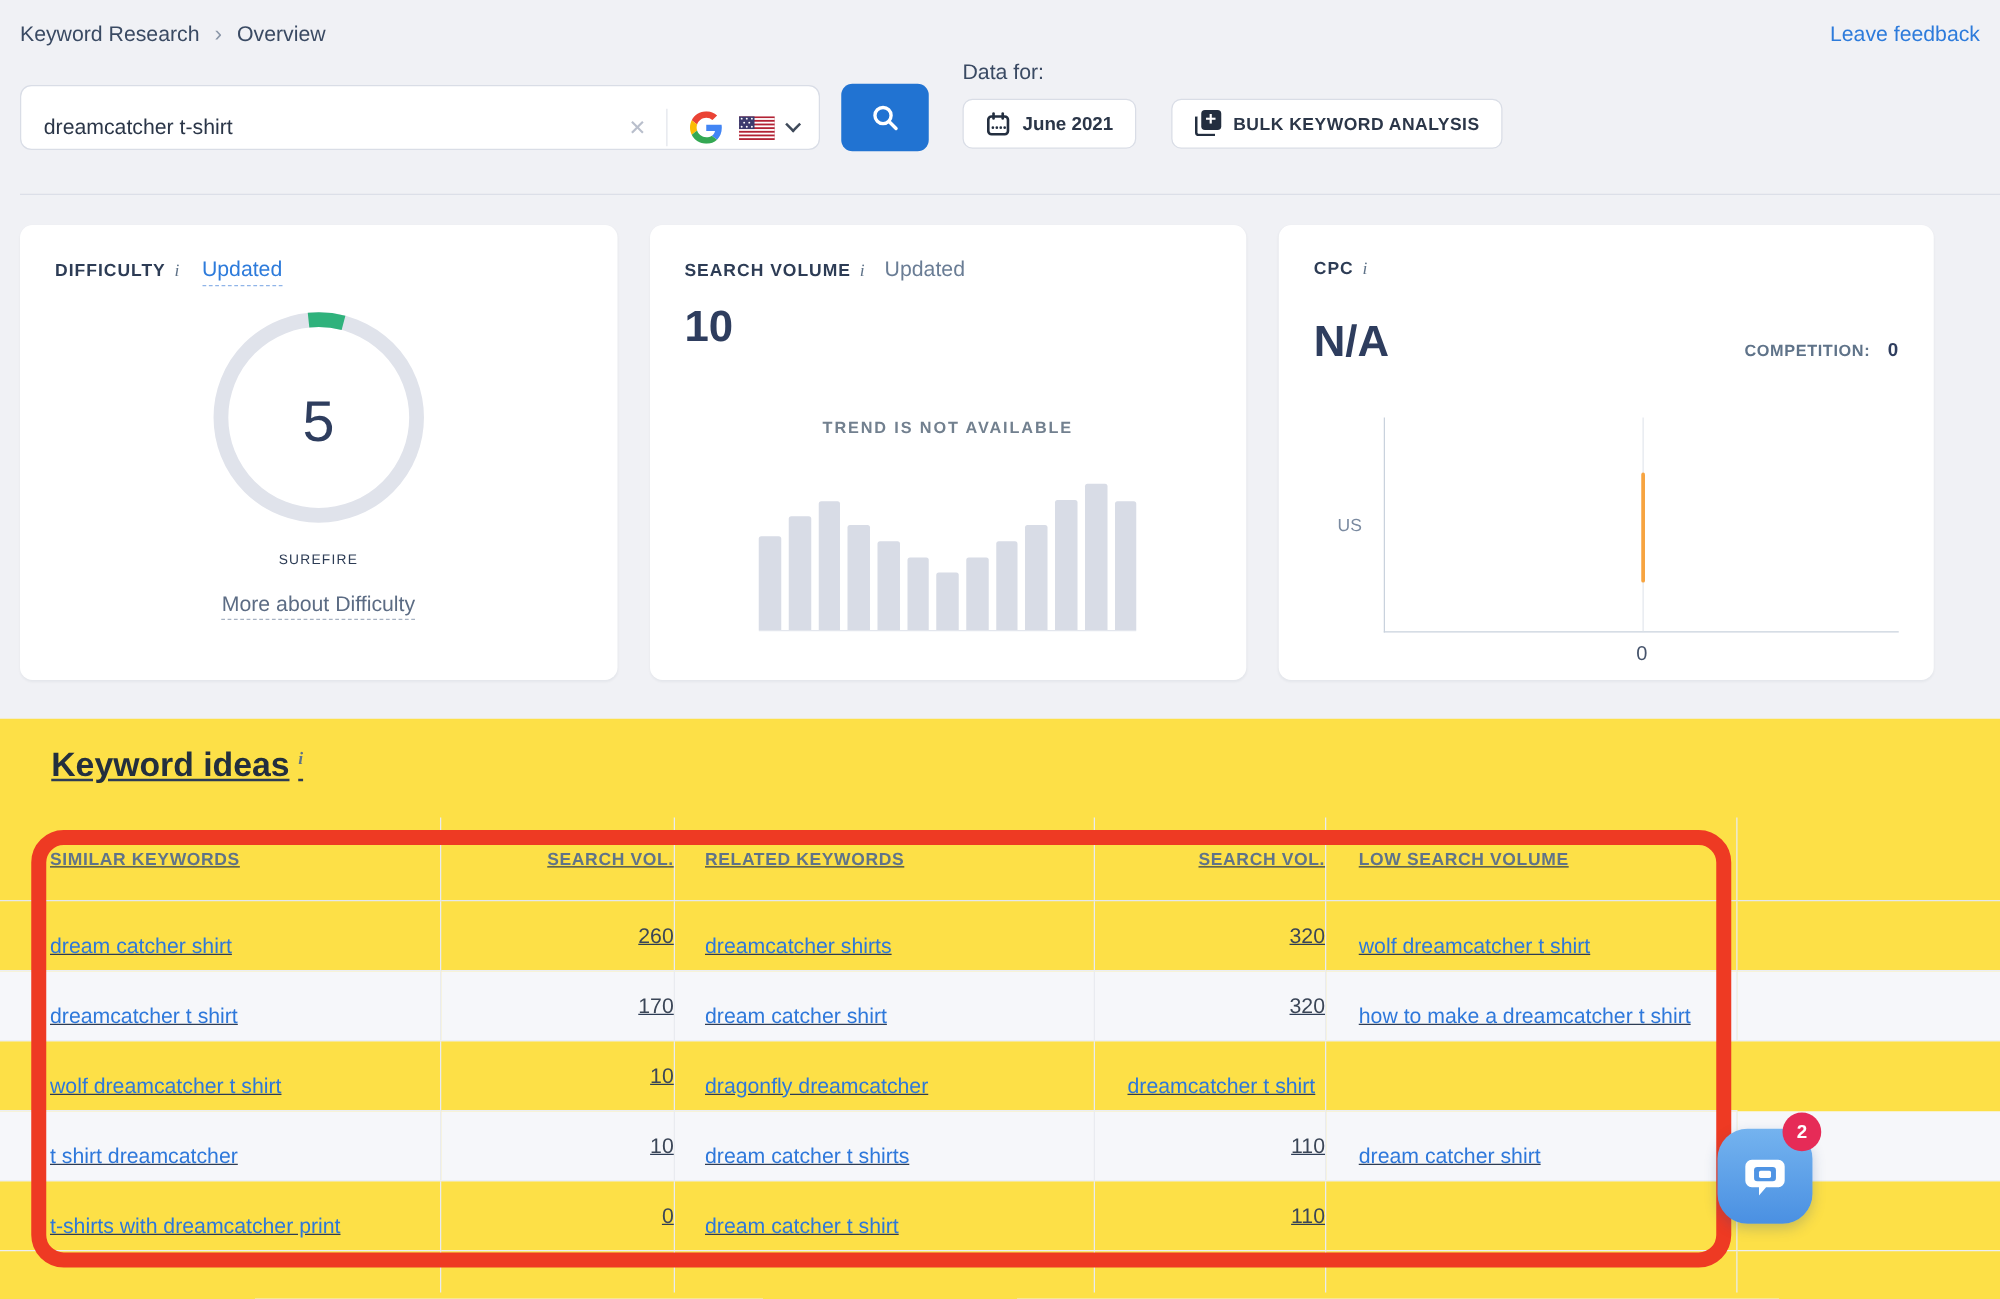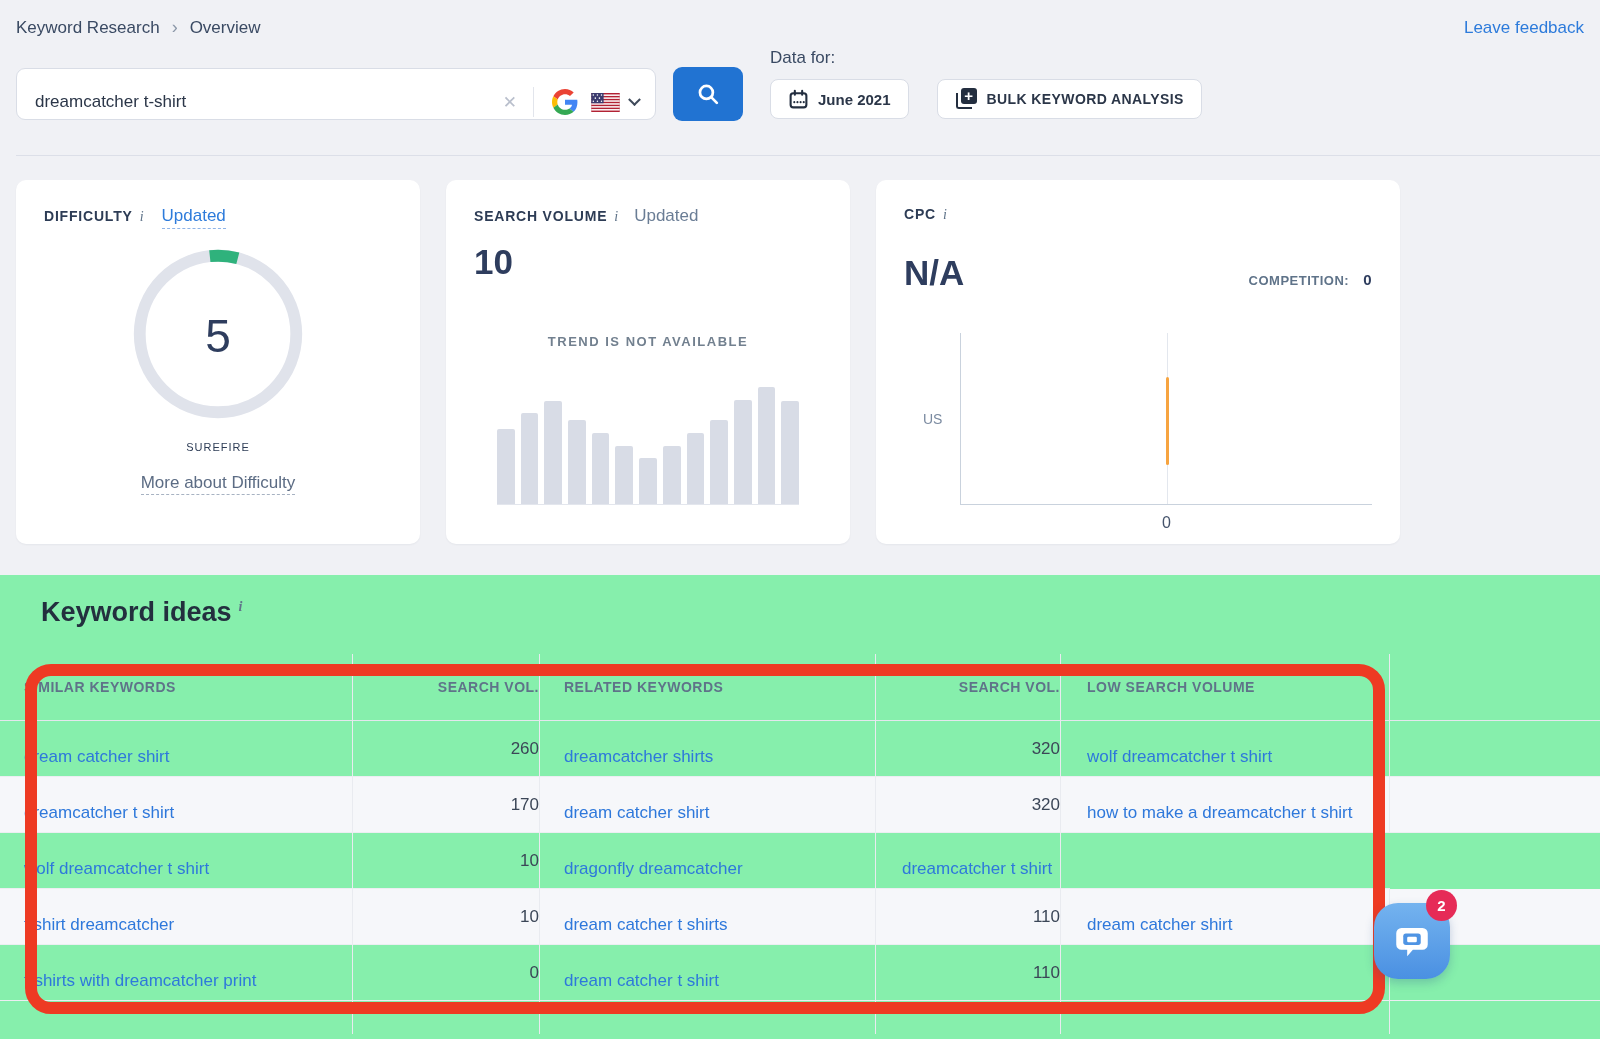--- a/index.html
+++ b/index.html
@@ -41,21 +41,21 @@
     display:flex; align-items:center; padding:0 17px; cursor:pointer; font-family:inherit;
   }
   .date-btn-label{ font-size:15px; font-weight:bold; color:#2b3648; margin-left:9px; }
   .bulk-btn-label{ font-size:14px; font-weight:bold; letter-spacing:.4px; color:#2b3648; margin-left:10px; }
   .bulk-ic{ position:relative; width:22px; height:22px; }
   .bulk-ic .sq{ position:absolute; right:0; top:0; width:16px; height:16px; background:#232e3f; border-radius:3px; color:#fff; font-size:15px; font-weight:bold; line-height:15px; text-align:center; }
   .bulk-ic .el{ position:absolute; left:1px; top:5px; width:16px; height:16px; border-left:2.5px solid #232e3f; border-bottom:2.5px solid #232e3f; border-radius:0 0 0 3px; }
   .top-divider{ position:absolute; top:155px; left:16px; right:0; height:1px; background:#dcdfe8; }
 
   
-  .cards{ position:absolute; top:180px; left:16px; width:1384px; display:grid; grid-template-columns:1fr 1fr 1fr; gap:26px; }
+  .cards{ position:absolute; top:180px; left:16px; width:1531px; display:grid; grid-template-columns:1fr 1fr 1fr; gap:26px; }
   .card{ background:#fff; border-radius:10px; height:364px; padding:26px 28px; box-shadow:0 1px 2px rgba(20,30,50,.05); position:relative; }
   .card-label{ font-size:14px; font-weight:bold; letter-spacing:.8px; color:#2d3c55; }
   .info-i{ font-family:"Liberation Serif", serif; font-style:italic; font-size:14px; color:#5f7389; vertical-align:super; margin-left:7px; }
   .hdr-line{ display:flex; align-items:baseline; }
   .dashed-link{ text-decoration:none; border-bottom:1.5px dashed #8fb4e8; color:#2d7bdb; font-size:17px; cursor:pointer; padding-bottom:2px; }
   .hdr-line .dashed-link{ margin-left:18px; }
   .gauge-wrap{ width:182px; margin:14px auto 0; position:relative; }
   .gauge-val{ position:absolute; inset:0; display:flex; align-items:center; justify-content:center; font-size:46px; font-weight:500; color:#2e3d5e; }
   .tier{ text-align:center; font-size:11px; font-weight:normal; letter-spacing:1px; color:#2d3c55; margin-top:12px; }
   .more-wrap{ text-align:center; margin-top:20px; }
@@ -70,29 +70,29 @@
   .cpc-top{ display:flex; align-items:baseline; margin-top:14px; }
   .competition{ margin-left:auto; font-size:13px; font-weight:bold; letter-spacing:.5px; color:#5f7389; }
   .competition b{ font-size:15px; color:#2e3d5e; margin-left:14px; }
   .cpc-chart{ position:relative; margin:40px 0 12px 56px; width:412px; height:172px; border-left:1px solid #c9d2dd; border-bottom:1px solid #c9d2dd; }
   .cpc-us{ position:absolute; left:-38px; top:50%; transform:translateY(-50%); font-size:14px; color:#7a8aa0; }
   .cpc-grid{ position:absolute; left:50%; top:0; bottom:0; width:1px; background:#e3e7ee; }
   .cpc-marker{ position:absolute; left:50%; top:26%; height:51%; width:3px; margin-left:-1px; background:#f7a440; border-radius:2px; }
   .cpc-zero{ position:absolute; left:50%; bottom:-28px; transform:translateX(-50%); font-size:16px; color:#45536b; }
 
   
-  .ki-section{ position:absolute; top:575px; left:0; right:0; bottom:0; background:#86efac; }
+  .ki-section{ position:absolute; top:575px; left:0; right:0; bottom:0; background:#fde047;text-decoration:underline; }
   .ki-title{ padding:22px 0 0 41px; font-size:27px; color:#232f3e; }
   .ktable{ margin-top:26px; font-size:17px; }
   .trow{ display:grid; grid-template-columns:353px 187px 336px 185px 329px 1fr; }
   .trow > div{ border-right:1px solid #e9ebf0; border-bottom:1px solid #eceef2; display:flex; align-items:center; }
   .trow > div:last-child{ border-right:none; }
   .thead > div{ height:67px; font-size:14px; font-weight:bold; letter-spacing:.5px; color:#5f7389; border-bottom:1px solid #e4e7ed; }
   .trow.alt > div{ background:#f6f7fa; }
-  .c-kw{ padding-left:24px; }
+  .c-kw{ padding-left:40px; }
   .c-kw2{ padding-left:24px; }
   .c-kw3{ padding-left:26px; }
   .c-num{ justify-content:flex-end; color:#3b4657; }
   .drow > div{ height:56px; }
   .sliver > div{ height:33px; border-bottom:none; }
   .kw-link{ color:#2e78db; cursor:pointer;margin-top:16px; }
 
   
   .red-box{
     position:absolute; left:25px; top:664px; width:1360px; height:350px;

